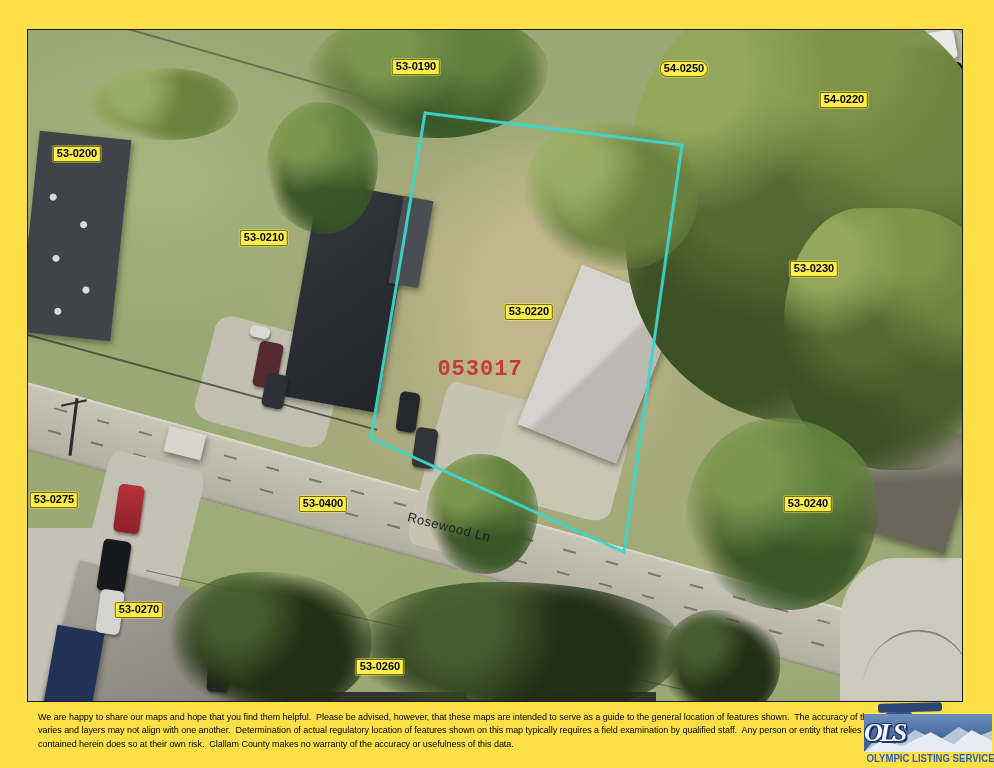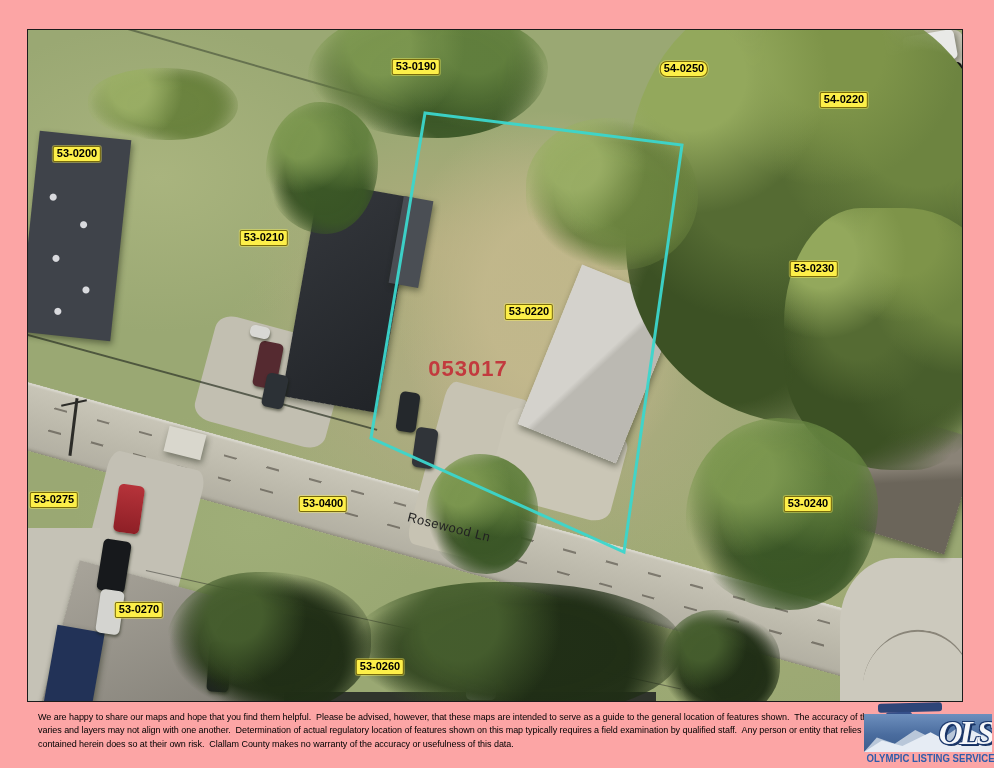--- a/index.html
+++ b/index.html
@@ -1,16 +1,16 @@
 <!DOCTYPE html>
 <html><head>
 <meta charset="utf-8">
 <style>
   html,body{margin:0;padding:0;background:#ffffff;}
-  #stage{position:relative;width:994px;height:768px;background:#fca5a5;overflow:hidden;
+  #stage{position:relative;width:994px;height:768px;background:#fde047;overflow:hidden;
          font-family:"Liberation Sans",sans-serif;}
 
   
   #map{position:absolute;left:27px;top:29px;width:934px;height:671px;border:1px solid #1b1b1b;
        overflow:hidden;background-color:#9aa873;
        background-image:
         radial-gradient(ellipse 320px 220px at 14% 22%, #a9b47e 0%, rgba(169,180,126,0) 70%),
         radial-gradient(ellipse 280px 190px at 44% 33%, #b3ad7f 0%, rgba(179,173,127,0) 70%),
         radial-gradient(ellipse 420px 260px at 52% 54%, #b7ae87 0%, rgba(183,174,135,0) 75%),
         radial-gradient(ellipse 320px 210px at 76% 82%, #a3ab76 0%, rgba(163,171,118,0) 70%),
@@ -83,22 +83,22 @@
         border-radius:3px;transform:rotate(-1.5deg);}
   #scribble2{position:absolute;left:886px;top:712px;width:26px;height:6px;background:#35508a;
         border-radius:3px;transform:rotate(-2deg);}
 
   #logo{position:absolute;right:2px;bottom:4px;width:128px;}
   #logo-img{position:relative;width:128px;height:38px;overflow:hidden;
         background:linear-gradient(180deg,#6d8fbd 0%,#4a6c9e 55%,#3c5c8c 100%);}
   .mtn{position:absolute;left:0;top:0;width:100%;height:100%;}
   .mtn.back{background:#b9c7d9;clip-path:polygon(0 100%,10% 62%,24% 78%,40% 42%,58% 72%,74% 34%,88% 60%,100% 44%,100% 100%);}
   .mtn.front{background:#e6ecf4;clip-path:polygon(0 100%,14% 70%,30% 84%,52% 48%,70% 80%,84% 42%,100% 70%,100% 100%);}
-  #ols-text{position:absolute;left:0;right:0;top:1px;text-align:right;
-        font-family:"Liberation Serif",serif;font-style:italic;font-weight:bold;font-size:33px;
+  #ols-text{position:absolute;left:0;right:0;top:1px;text-align:left;
+        font-family:"Liberation Serif",serif;font-style:italic;font-weight:bold;font-size:26px;
         line-height:36px;color:#f5f7fa;letter-spacing:-3px;
         text-shadow:-1px -1px 0 #1e3a6e,1px -1px 0 #1e3a6e,-1px 1px 0 #1e3a6e,1px 1px 0 #1e3a6e,2px 2px 0 #16305f;}
   #logo-name{margin-top:1px;text-align:center;font:bold 10px "Liberation Sans",sans-serif;
         color:#2f5dab;transform:scaleX(.96);transform-origin:center;white-space:nowrap;letter-spacing:0;}
 </style>
 </head>
 <body>
 
 <div id="stage">
 
@@ -175,21 +175,21 @@
         <span class="parcel-label" style="left: 49px; top: 124px; background: rgb(253, 239, 73); color: rgb(0, 0, 0);">53-0200</span>
         <span class="parcel-label" style="left: 236px; top: 208px; background: rgb(253, 239, 73); color: rgb(0, 0, 0);">53-0210</span>
         <span class="parcel-label" style="left: 786px; top: 239px; background: rgb(253, 239, 73); color: rgb(0, 0, 0);">53-0230</span>
         <span class="parcel-label" style="left: 501px; top: 282px; background: rgb(253, 239, 73); color: rgb(0, 0, 0);">53-0220</span>
         <span class="parcel-label" style="left: 26px; top: 470px; background: rgb(253, 239, 73); color: rgb(0, 0, 0);">53-0275</span>
         <span class="parcel-label" style="left: 295px; top: 474px; background: rgb(253, 239, 73); color: rgb(0, 0, 0);">53-0400</span>
         <span class="parcel-label" style="left: 780px; top: 474px; background: rgb(253, 239, 73); color: rgb(0, 0, 0);">53-0240</span>
         <span class="parcel-label" style="left: 111px; top: 580px; background: rgb(253, 239, 73); color: rgb(0, 0, 0);">53-0270</span>
         <span class="parcel-label" style="left: 352px; top: 637px; background: rgb(253, 239, 73); color: rgb(0, 0, 0);">53-0260</span>
       </div>
-    <div id="parcel-id" style="left: 440px; top: 339px; color: rgb(194, 58, 62);">053017</div>
+    <div id="parcel-id" style="left: 452px; top: 339px; color: rgb(194, 58, 62); font-family: Liberation Mono, monospace;">053017</div>
     <div id="street-label" style="left: 421px; top: 497px; transform: translate(-50%, -50%) rotate(14deg);">Rosewood Ln</div>
   </div>
 
   <div id="disclaimer">
     <div class="disclaimer-line">We are happy to share our maps and hope that you find them helpful.  Please be advised, however, that these maps are intended to serve as a guide to the general location of features shown.  The accuracy of the</div>
     <div class="disclaimer-line">varies and layers may not align with one another.  Determination of actual regulatory location of features shown on this map typically requires a field examination by qualified staff.  Any person or entity that relies o</div>
     <div class="disclaimer-line">contained herein does so at their own risk.  Clallam County makes no warranty of the accuracy or usefulness of this data.</div>
   </div>
 
   <div id="scribble"></div>

